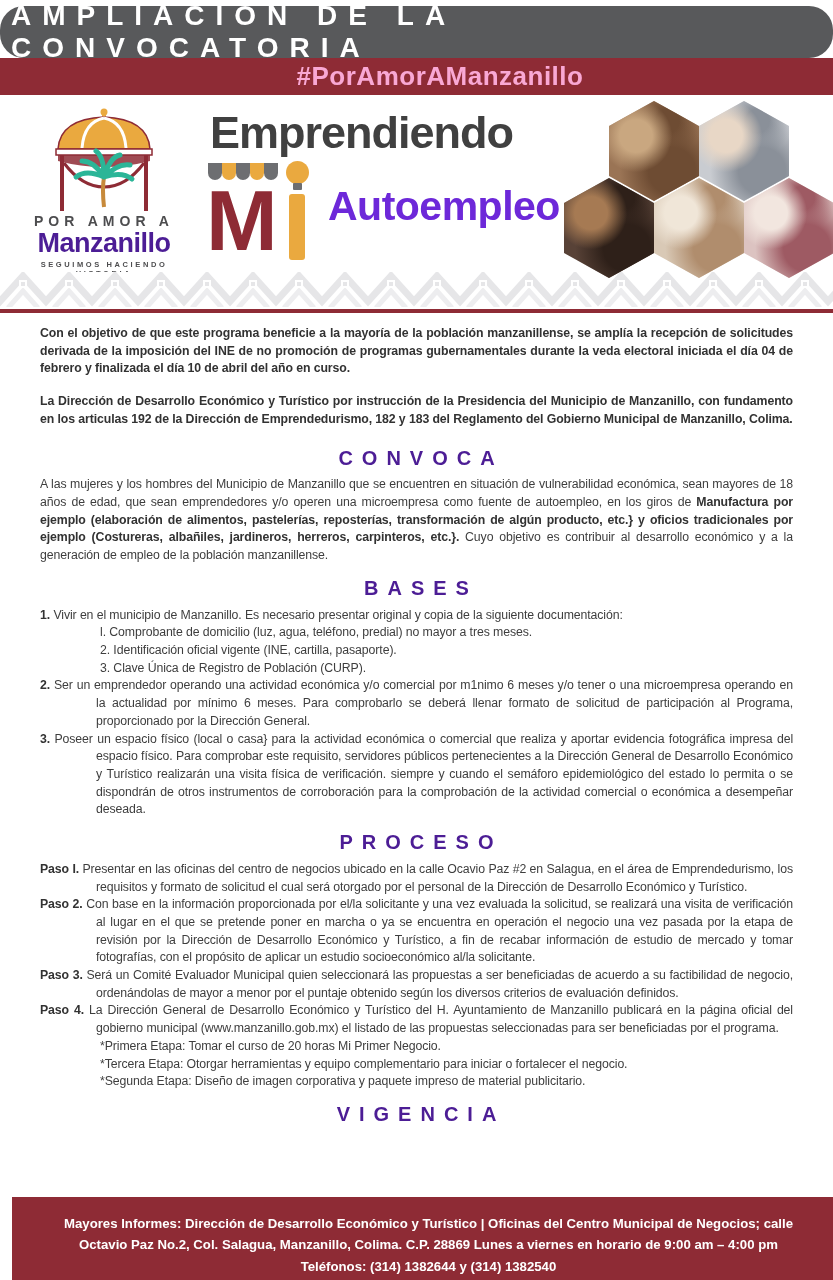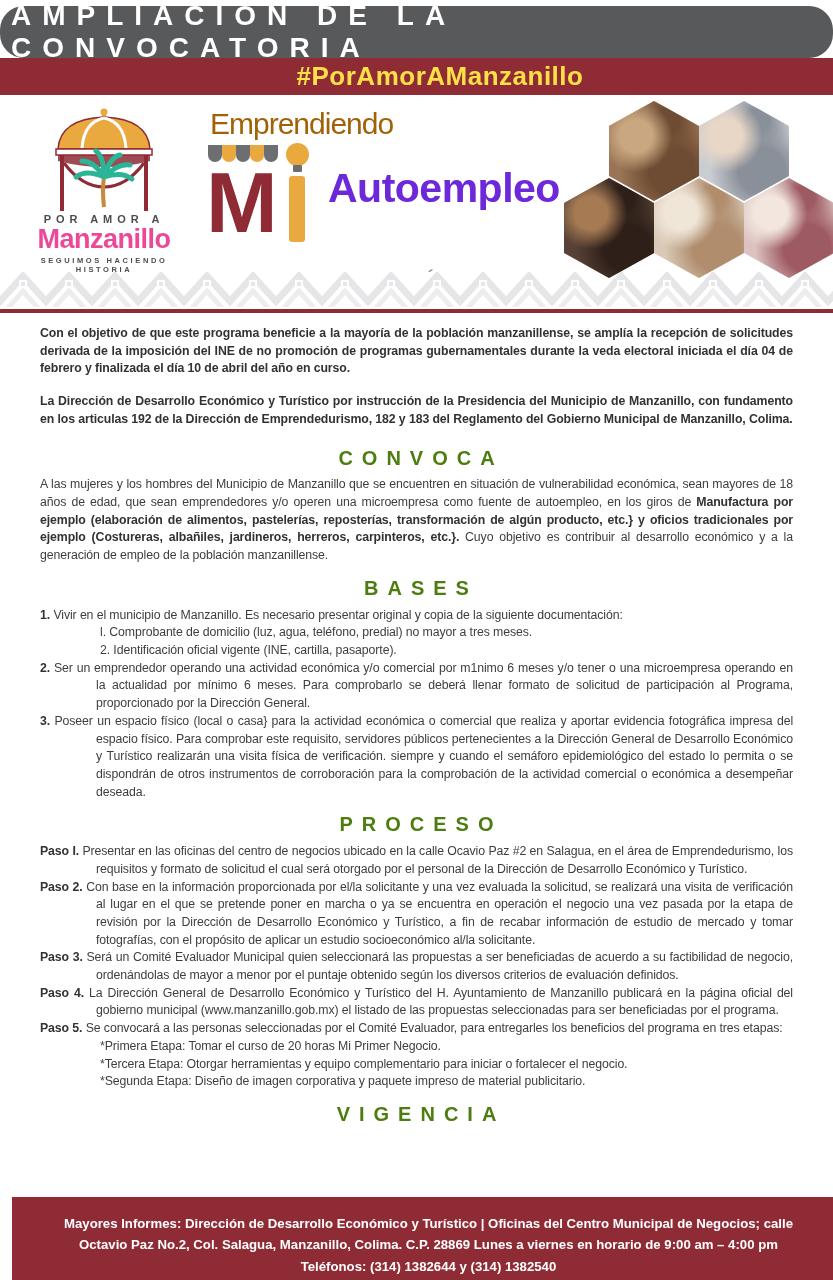--- a/index.html
+++ b/index.html
@@ -9,35 +9,35 @@
     font-family:"Liberation Sans", sans-serif; position:relative;
   }
   
   .top-gap { height:6px; background:#fff; }
   .banner-gray {
     height:52px; background:#58595B; color:#fff;
     display:flex; align-items:center; justify-content:center;
     font-size:28px; font-weight:bold; letter-spacing:11px; padding-left:11px;border-radius:24px;
   }
   .banner-red {
-    height:37px; background:#8E2B35; color:#fde047;
+    height:37px; background:#8E2B35; color:#f9a8d4;
     display:flex; align-items:center; justify-content:center;
     font-size:26px; font-weight:600; letter-spacing:.5px;padding-left:47px;
   }
   
   .header { height:177px; display:flex; padding:4px 10px 0 26px; }
   .logo-col { width:156px; text-align:center; padding-top:8px; }
   .logo-col svg { display:block; margin:0 auto; }
-  .logo-arc { font-size:11px; letter-spacing:5px; color:#4d4d4f; font-weight:bold; margin-top:-2px; }
-  .logo-city { font-size:27px; font-weight:800; color:#ec4899; letter-spacing:-.5px; line-height:1.05; }
+  .logo-arc { font-size:14px; letter-spacing:5px; color:#4d4d4f; font-weight:bold; margin-top:-2px; }
+  .logo-city { font-size:27px; font-weight:800; color:#4c1d95; letter-spacing:-.5px; line-height:1.05; }
   .logo-tag { font-size:7.5px; letter-spacing:2.6px; color:#4d4d4f; font-weight:bold; margin-top:3px; }
   .logo-badge { display:inline-block; background:#939598; color:#fff; font-size:6.3px;
     letter-spacing:1.4px; font-weight:bold; padding:3px 8px; margin-top:5px; }
   .title-col { flex:1; padding-left:26px; }
-  .title-line1 { font-size:30px; font-weight:400; color:#a16207; letter-spacing:-1px; margin:8px 0 0 2px; }
+  .title-line1 { font-size:45px; font-weight:700; color:#404040; letter-spacing:-1px; margin:8px 0 0 2px; }
   .title-row2 { display:flex; align-items:flex-start; margin-top:2px; }
   .mi-block { width:106px; position:relative; height:108px; }
   .awning { display:flex; position:absolute; top:2px; left:0; }
   .scallop { width:14px; height:17px; border-radius:0 0 8px 8px; }
   .m-letter { position:absolute; top:14px; left:-2px; font-size:86px; font-weight:800; color:#8E2B35; line-height:1.05; }
   .i-col { position:absolute; left:76px; top:0; width:26px; text-align:center; }
   .bulb { width:23px; height:23px; border-radius:50%; background:#EAA93F; margin:0 auto; position:relative; }
   .bulb:after { content:""; position:absolute; left:7px; bottom:-6px; width:9px; height:7px; background:#6D6E71; border-radius:1px; }
   .i-bar { width:16px; height:66px; background:#EAA93F; border-radius:3px; margin:10px auto 0; }
   .autoempleo { font-size:41px; color:#6d28d9; margin:22px 0 0 14px; letter-spacing:-.5px; }
@@ -51,21 +51,21 @@
   .hex { position:absolute; width:90px; height:100px;
     clip-path:polygon(50% 0,100% 25%,100% 75%,50% 100%,0 75%,0 25%); }
   
   .pattern-band { height:35px; overflow:hidden; }
   .rule-gap { height:2px; background:#fff; }
   .red-rule { height:4px; background:#8E2B35; }
   
   .content { height:1068px; overflow:hidden; padding:12px 40px 0; color:#3E3E3E;
     font-size:12.3px; line-height:1.44; text-align:justify; letter-spacing:-.1px; }
   .intro { font-weight:bold; color:#323232; margin-bottom:15px; }
-  .section-heading { text-align:center; color:#4d7c0f; font-weight:800; font-size:20px;
+  .section-heading { text-align:center; color:#4c1d95; font-weight:800; font-size:20px;
     letter-spacing:9px; padding-left:9px; margin:9px 0 4px; }
   .bold-seg { font-weight:bold; color:#323232; }
   .hang { padding-left:56px; text-indent:-56px; }
   .hang .num { font-weight:bold; color:#323232; }
   .sub { padding-left:60px; }
   
   .footer { position:absolute; left:12px; bottom:0; width:833px; height:83px; background:#8E2B35;
     color:#fff; font-weight:bold; font-size:13.2px; line-height:1.62; text-align:center; padding-top:16px; }
 </style>
 </head>
@@ -163,31 +163,31 @@
   <p class="intro">La Dirección de Desarrollo Económico y Turístico por instrucción de la Presidencia del Municipio de Manzanillo, con fundamento en los articulas 192 de la Dirección de Emprendedurismo, 182 y 183 del Reglamento del Gobierno Municipal de Manzanillo, Colima.</p>
 
   <div class="section-heading">CONVOCA</div>
   <p><span>A las mujeres y los hombres del Municipio de Manzanillo que se encuentren en situación de vulnerabilidad económica, sean mayores de 18 años de edad, que sean emprendedores y/o operen una microempresa como fuente de autoempleo, en los giros de </span><span class="bold-seg">Manufactura por ejemplo (elaboración de alimentos, pastelerías, reposterías, transformación de algún producto, etc.} y oficios tradicionales por ejemplo (Costureras, albañiles, jardineros, herreros, carpinteros, etc.}.</span><span> Cuyo objetivo es contribuir al desarrollo económico y a la generación de empleo de la población manzanillense.</span></p>
 
   <div class="section-heading">BASES</div>
   <div>
       <div class="hang"><span class="num">1. </span><span>Vivir en el municipio de Manzanillo. Es necesario presentar original y copia de la siguiente documentación:</span></div>
       <div class="sub">l. Comprobante de domicilio (luz, agua, teléfono, predial) no mayor a tres meses.</div>
       <div class="sub">2. Identificación oficial vigente (INE, cartilla, pasaporte).</div>
+      <div class="sub">3. Clave Única de Registro de Población (CURP).</div>
       <div class="hang"><span class="num">2. </span><span>Ser un emprendedor operando una actividad económica y/o comercial por m1nimo 6 meses y/o tener o una microempresa operando en la actualidad por mínimo 6 meses. Para comprobarlo se deberá llenar formato de solicitud de participación al Programa, proporcionado por la Dirección General.</span></div>
       <div class="hang"><span class="num">3. </span><span>Poseer un espacio físico (local o casa} para la actividad económica o comercial que realiza y aportar evidencia fotográfica impresa del espacio físico. Para comprobar este requisito, servidores públicos pertenecientes a la Dirección General de Desarrollo Económico y Turístico realizarán una visita física de verificación. siempre y cuando el semáforo epidemiológico del estado lo permita o se dispondrán de otros instrumentos de corroboración para la comprobación de la actividad comercial o económica a desempeñar deseada.</span></div>
     </div>
 
   <div class="section-heading">PROCESO</div>
   <div>
       <div class="hang"><span class="num">Paso I. </span><span>Presentar en las oficinas del centro de negocios ubicado en la calle Ocavio Paz #2 en Salagua, en el área de Emprendedurismo, los requisitos y formato de solicitud el cual será otorgado por el personal de la Dirección de Desarrollo Económico y Turístico.</span></div>
       <div class="hang"><span class="num">Paso 2. </span><span>Con base en la información proporcionada por el/la solicitante y una vez evaluada la solicitud, se realizará una visita de verificación al lugar en el que se pretende poner en marcha o ya se encuentra en operación el negocio una vez pasada por la etapa de revisión por la Dirección de Desarrollo Económico y Turístico, a fin de recabar información de estudio de mercado y tomar fotografías, con el propósito de aplicar un estudio socioeconómico al/la solicitante.</span></div>
       <div class="hang"><span class="num">Paso 3. </span><span>Será un Comité Evaluador Municipal quien seleccionará las propuestas a ser beneficiadas de acuerdo a su factibilidad de negocio, ordenándolas de mayor a menor por el puntaje obtenido según los diversos criterios de evaluación definidos.</span></div>
       <div class="hang"><span class="num">Paso 4. </span><span>La Dirección General de Desarrollo Económico y Turístico del H. Ayuntamiento de Manzanillo publicará en la página oficial del gobierno municipal (www.manzanillo.gob.mx) el listado de las propuestas seleccionadas para ser beneficiadas por el programa.</span></div>
-      <div class="hang"><span class="num">Paso 5. </span><span>Se convocará a las personas seleccionadas por el Comité Evaluador, para entregarles los beneficios del programa en tres etapas:</span></div>
       <div class="sub">*Primera Etapa: Tomar el curso de 20 horas Mi Primer Negocio.</div>
       <div class="sub">*Tercera Etapa: Otorgar herramientas y equipo complementario para iniciar o fortalecer el negocio.</div>
       <div class="sub">*Segunda Etapa: Diseño de imagen corporativa y paquete impreso de material publicitario.</div>
     </div>
 
   <div class="section-heading">VIGENCIA</div>
 
 </div>
 
 <div class="footer" id="footer">

